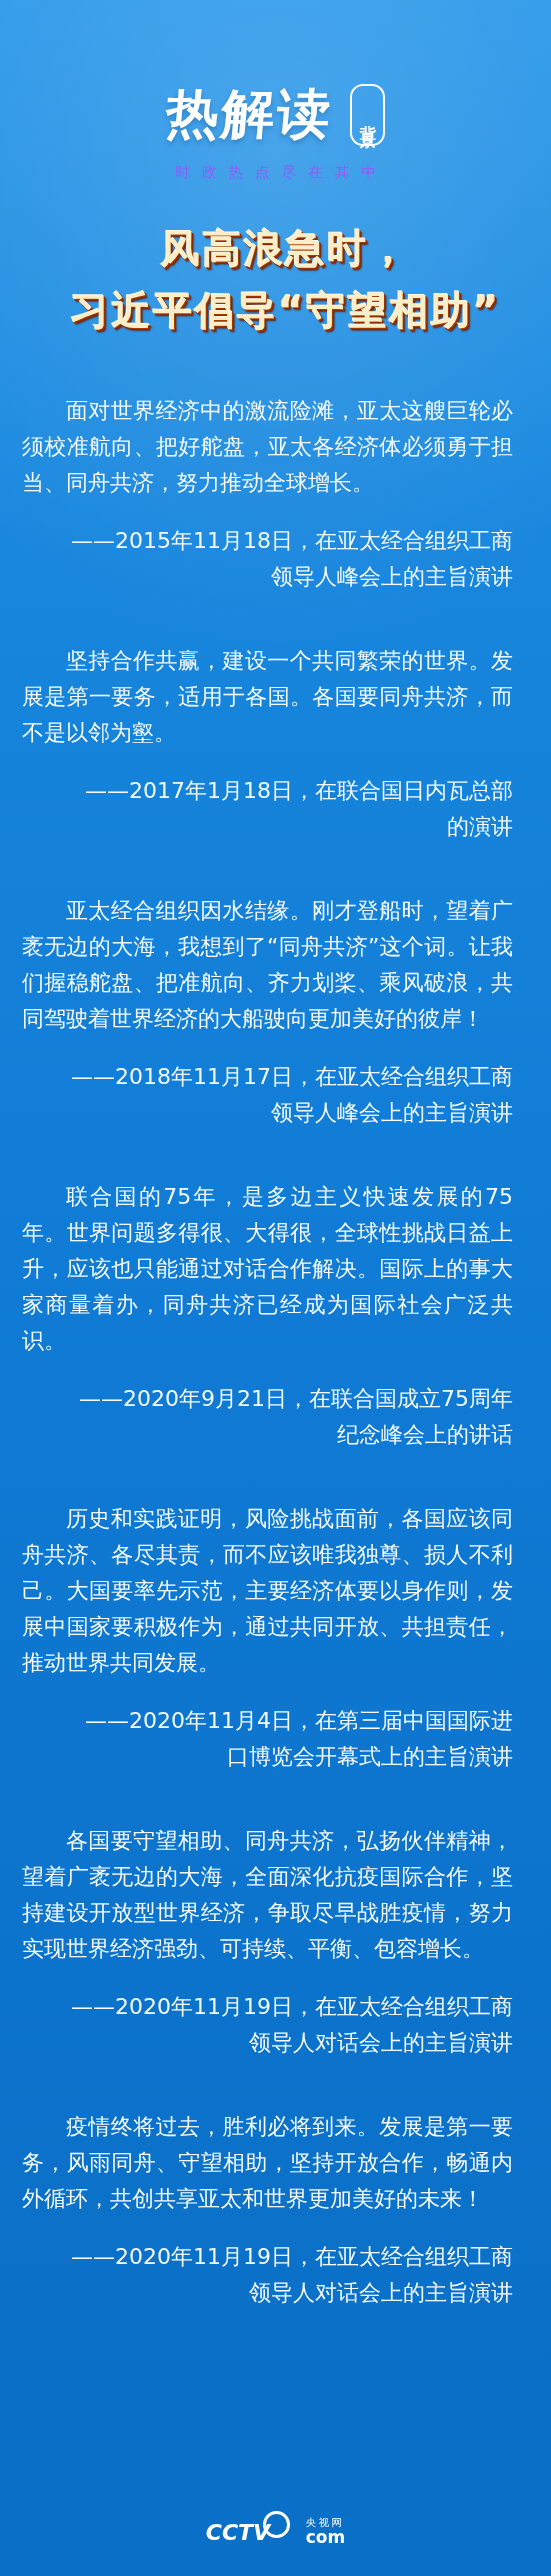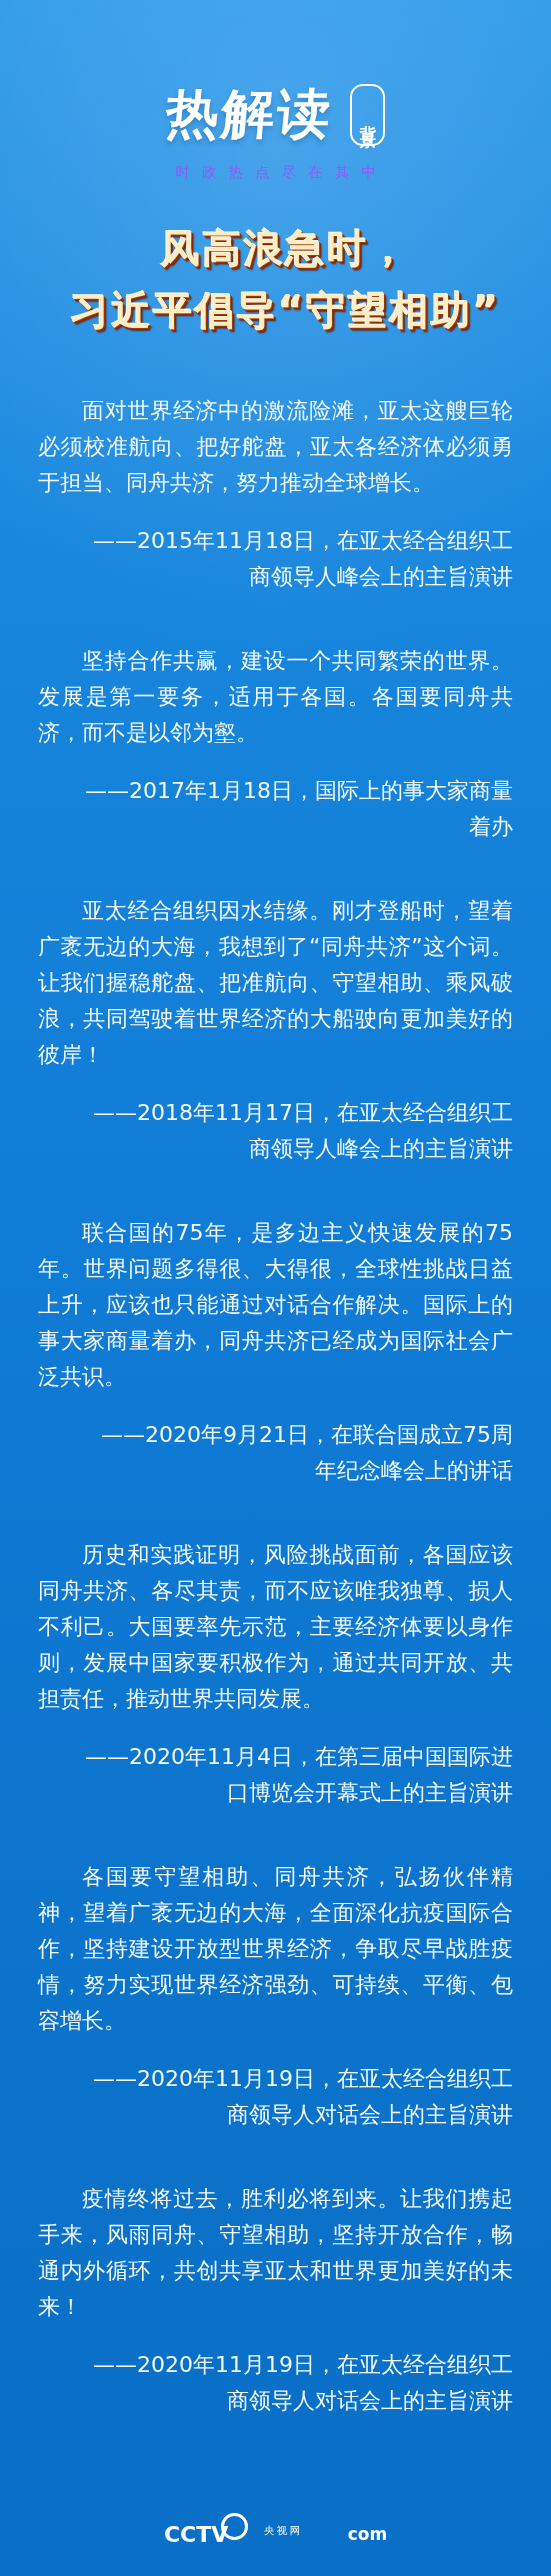--- a/index.html
+++ b/index.html
@@ -58,21 +58,21 @@
     color: #FBEDC6;
     text-shadow:
       -0.9px -0.9px 0 #FFF8E2,
       0.9px 0.9px 0 #A33B00,
       1.7px 1.7px 0 #872700,
       2.6px 2.6px 1.7px rgba(90, 20, 0, 0.75);
     margin-left: 20px;
   }
 
   
-  .content { padding: 50px 38px 0 38px; }
+  .content { padding: 50px 38px 0 22px; }
   .quote-block { margin-bottom: 48px; }
   .quote-text {
     color: #F4FBFF;
     font-size: 22px;
     line-height: 36px;
     text-indent: 2em;
     text-align: justify;
     margin: 0;
   }
   .quote-source {
@@ -90,34 +90,34 @@
     left: 0; right: 0;
     bottom: 29px;
     display: flex;
     justify-content: center;
     align-items: center;
     color: #ffffff;
   }
   .cctv-word {
     font-size: 22px;
     font-weight: 800;
+    font-style: italic;
     letter-spacing: 0px;
   }
   .cctv-ring {
     width: 20.6px; height: 20.6px;
     border: 3.4px solid #ffffff;
     border-radius: 50%;
     margin: -8.6px 0 6.9px -6.9px;
   }
   .cctv-col {
     display: flex;
-    flex-direction: row;
+    flex-direction: column;
     line-height: 1.1;
     margin-left: 16px;
-    gap: 45px;
   }
   .cctv-cn { font-size: 10.3px; letter-spacing: 2.6px; }
   .cctv-com { font-size: 17px; font-weight: 700; }
 </style>
 </head>
 <body>
 
 <div class="header">
   <div class="logo-row">
     <span class="logo-text">热解读</span>
@@ -133,45 +133,45 @@
 
 <div class="content">
 
   <div class="quote-block">
     <p class="quote-text">面对世界经济中的激流险滩，亚太这艘巨轮必须校准航向、把好舵盘，亚太各经济体必须勇于担当、同舟共济，努力推动全球增长。</p>
     <p class="quote-source">——2015年11月18日，在亚太经合组织工商领导人峰会上的主旨演讲</p>
   </div>
 
   <div class="quote-block">
     <p class="quote-text">坚持合作共赢，建设一个共同繁荣的世界。发展是第一要务，适用于各国。各国要同舟共济，而不是以邻为壑。</p>
-    <p class="quote-source">——2017年1月18日，国际上的事大家商量着办</p>
+    <p class="quote-source">——2017年1月18日，在联合国日内瓦总部的演讲</p>
   </div>
 
   <div class="quote-block">
-    <p class="quote-text">亚太经合组织因水结缘。刚才登船时，望着广袤无边的大海，我想到了“同舟共济”这个词。让我们握稳舵盘、把准航向、守望相助、乘风破浪，共同驾驶着世界经济的大船驶向更加美好的彼岸！</p>
+    <p class="quote-text">亚太经合组织因水结缘。刚才登船时，望着广袤无边的大海，我想到了“同舟共济”这个词。让我们握稳舵盘、把准航向、齐力划桨、乘风破浪，共同驾驶着世界经济的大船驶向更加美好的彼岸！</p>
     <p class="quote-source">——2018年11月17日，在亚太经合组织工商领导人峰会上的主旨演讲</p>
   </div>
 
   <div class="quote-block">
     <p class="quote-text">联合国的75年，是多边主义快速发展的75年。世界问题多得很、大得很，全球性挑战日益上升，应该也只能通过对话合作解决。国际上的事大家商量着办，同舟共济已经成为国际社会广泛共识。</p>
     <p class="quote-source">——2020年9月21日，在联合国成立75周年纪念峰会上的讲话</p>
   </div>
 
   <div class="quote-block">
     <p class="quote-text">历史和实践证明，风险挑战面前，各国应该同舟共济、各尽其责，而不应该唯我独尊、损人不利己。大国要率先示范，主要经济体要以身作则，发展中国家要积极作为，通过共同开放、共担责任，推动世界共同发展。</p>
     <p class="quote-source">——2020年11月4日，在第三届中国国际进口博览会开幕式上的主旨演讲</p>
   </div>
 
   <div class="quote-block">
     <p class="quote-text">各国要守望相助、同舟共济，弘扬伙伴精神，望着广袤无边的大海，全面深化抗疫国际合作，坚持建设开放型世界经济，争取尽早战胜疫情，努力实现世界经济强劲、可持续、平衡、包容增长。</p>
     <p class="quote-source">——2020年11月19日，在亚太经合组织工商领导人对话会上的主旨演讲</p>
   </div>
 
   <div class="quote-block">
-    <p class="quote-text">疫情终将过去，胜利必将到来。让我们携起手来，风雨同舟、守望相助，坚持开放合作，畅通内外循环，共创共享亚太和世界更加美好的未来！</p>
+    <p class="quote-text">疫情终将过去，胜利必将到来。发展是第一要务，风雨同舟、守望相助，坚持开放合作，畅通内外循环，共创共享亚太和世界更加美好的未来！</p>
     <p class="quote-source">——2020年11月19日，在亚太经合组织工商领导人对话会上的主旨演讲</p>
   </div>
 
 </div>
 
 <div class="footer">
   <span class="cctv-word">CCTV</span>
   <span class="cctv-ring"></span>
   <span class="cctv-col">
     <span class="cctv-cn">央视网</span>

